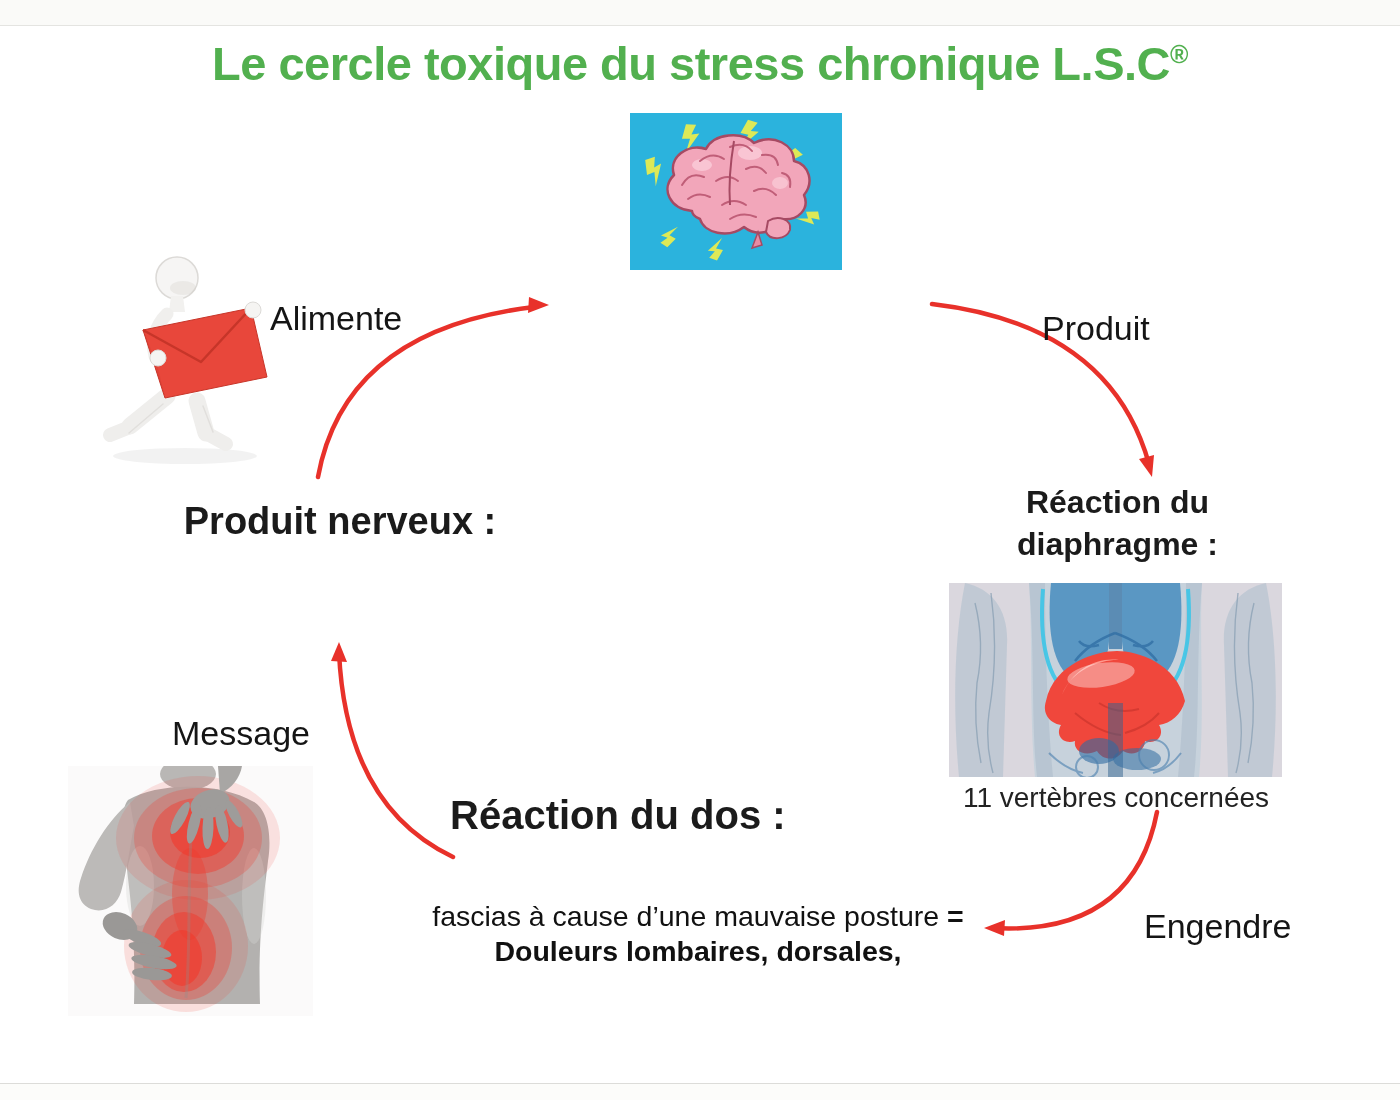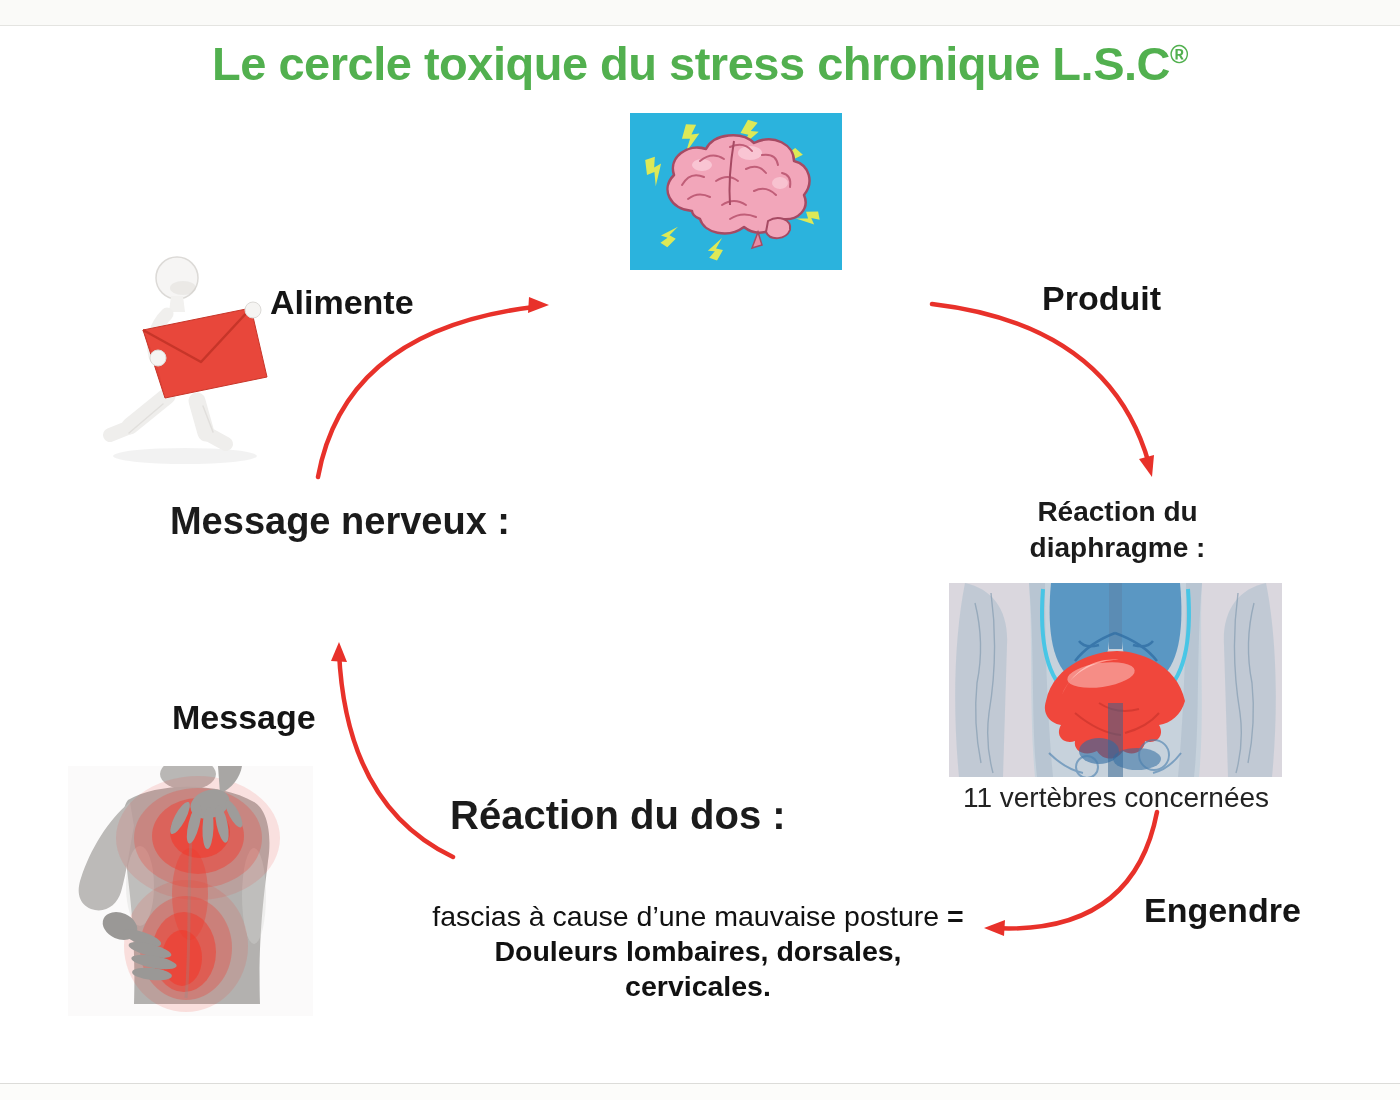--- a/index.html
+++ b/index.html
@@ -10,27 +10,27 @@
   .scan-top{position:absolute;left:0;top:0;width:1400px;height:25px;background:#fafaf8;border-bottom:1px solid #e4e4e1;}
   .scan-bottom{position:absolute;left:0;top:1083px;width:1400px;height:17px;background:#fcfcfa;border-top:1px solid #dcdcd9;}
   .abs{position:absolute;}
   .title{
     left:0;top:36px;width:1400px;text-align:center;
     font-size:47px;font-weight:bold;letter-spacing:-0.5px;color:#52b04f;
   }
   .title .reg{font-size:25px;vertical-align:super;line-height:0;}
   .node-label{font-weight:bold;color:#151515;}
   .stress-label{left:535px;top:280px;width:400px;text-align:center;font-size:42px;}
-  .edge-label{font-weight:bold;font-size:34px;color:#151515;}
+  .edge-label{font-weight:normal;font-size:34px;color:#151515;margin-top:16px;}
   .lbl-alimente{left:270px;top:283px;}
-  .lbl-produit{left:1042px;top:279px;}
+  .lbl-produit{left:1042px;top:293px;}
   .lbl-provoque{left:172px;top:698px;}
   .lbl-engendre{left:1144px;top:891px;}
   .message-block{left:110px;top:496px;width:460px;text-align:center;font-size:38px;font-weight:bold;line-height:1.35;}
-  .diaph-heading{left:950px;top:494px;width:335px;text-align:center;font-size:28px;font-weight:bold;line-height:1.3;}
+  .diaph-heading{left:950px;top:482px;width:335px;text-align:center;font-size:32px;font-weight:bold;line-height:1.3;}
   .diaph-caption{left:940px;top:782px;width:352px;text-align:center;font-size:28px;font-weight:500;color:#222;}
   .dos-heading{left:450px;top:793px;width:500px;text-align:left;font-size:40px;font-weight:bold;}
   .dos-text{left:393px;top:899px;width:610px;text-align:center;font-size:28.5px;line-height:1.23;color:#111;}
   .dos-text .b{font-weight:bold;}
   .dos-text .glyph{font-size:26px;}
   svg{display:block;}
   .arrows{left:0;top:0;}
 </style>
 </head>
 <body>
@@ -117,21 +117,21 @@
     <path d="M 86 50 L 98 50 L 100 66 L 84 66 Z" fill="#f2f1ef"></path>
     <path d="M 82 68 C 70 80 66 95 70 110" stroke="#f0efed" stroke-width="13" fill="none" stroke-linecap="round"></path>
     <polygon points="58,84 166,62 182,131 80,152" fill="#e8473b" stroke="#c73529" stroke-width="1"></polygon>
     <path d="M 58 84 L 116 116 L 166 62" stroke="#c73529" stroke-width="2.5" fill="none" stroke-linejoin="round"></path>
     <polygon points="58,84 80,152 72,118" fill="#d03a2e" opacity="0.35"></polygon>
     <circle cx="168" cy="64" r="8" fill="#f5f4f2" stroke="#dcdad7" stroke-width="1"></circle>
     <circle cx="73" cy="112" r="8" fill="#f5f4f2" stroke="#dcdad7" stroke-width="1"></circle>
   </svg>
 
   <div class="abs message-block">
-    <div>Message nerveux :</div>
+    <div>Produit nerveux :</div>
   </div>
 
   <div class="abs diaph-heading">
     <div>Réaction du</div>
     <div>diaphragme :</div>
   </div>
 
   <svg class="abs" style="left:949px;top:583px;" width="333" height="194" viewBox="0 0 333 194">
     <rect x="0" y="0" width="333" height="194" fill="#dad7de"></rect>
     <path d="M 16 0 C 44 6 60 28 58 62 L 54 194 L 10 194 C 3 120 6 50 16 0 Z" fill="#bcc7d2" opacity="0.85"></path>
@@ -176,21 +176,20 @@
         <path d="M 232 170 Q 220 186 204 190"></path>
     </g>
   </svg>
 
   <div class="abs diaph-caption">11 vertèbres concernées</div>
 
   <div class="abs dos-heading">Réaction du dos :</div>
   <div class="abs dos-text">
     <div><span>fascias à cause d’une mauvaise posture</span> <span class="b">=</span></div>
     <div class="b">Douleurs lombaires, dorsales,</div>
-    <div class="b">cervicales.</div>
   </div>
 
   <svg class="abs" style="left:68px;top:766px;" width="245" height="250" viewBox="0 0 245 250">
     <rect x="0" y="0" width="245" height="250" fill="#fbfafa"></rect>
     <ellipse cx="120" cy="8" rx="28" ry="16" fill="#b9b7b5"></ellipse>
     <path d="M 60 34 C 90 16 152 16 186 36 C 200 44 204 70 200 95 C 196 130 190 170 192 238 L 66 238 C 68 170 62 130 58 95 C 54 70 52 44 60 34 Z" fill="#b3b1af"></path>
     <path d="M 62 36 C 40 54 22 84 13 112 C 8 126 11 138 23 143 C 37 148 49 139 53 126 C 59 105 62 80 66 60 Z" fill="#bcbab8"></path>
     <ellipse cx="72" cy="120" rx="14" ry="40" fill="#d8d6d4" opacity="0.35"></ellipse>
     <ellipse cx="186" cy="130" rx="12" ry="48" fill="#d8d6d4" opacity="0.35"></ellipse>
 

